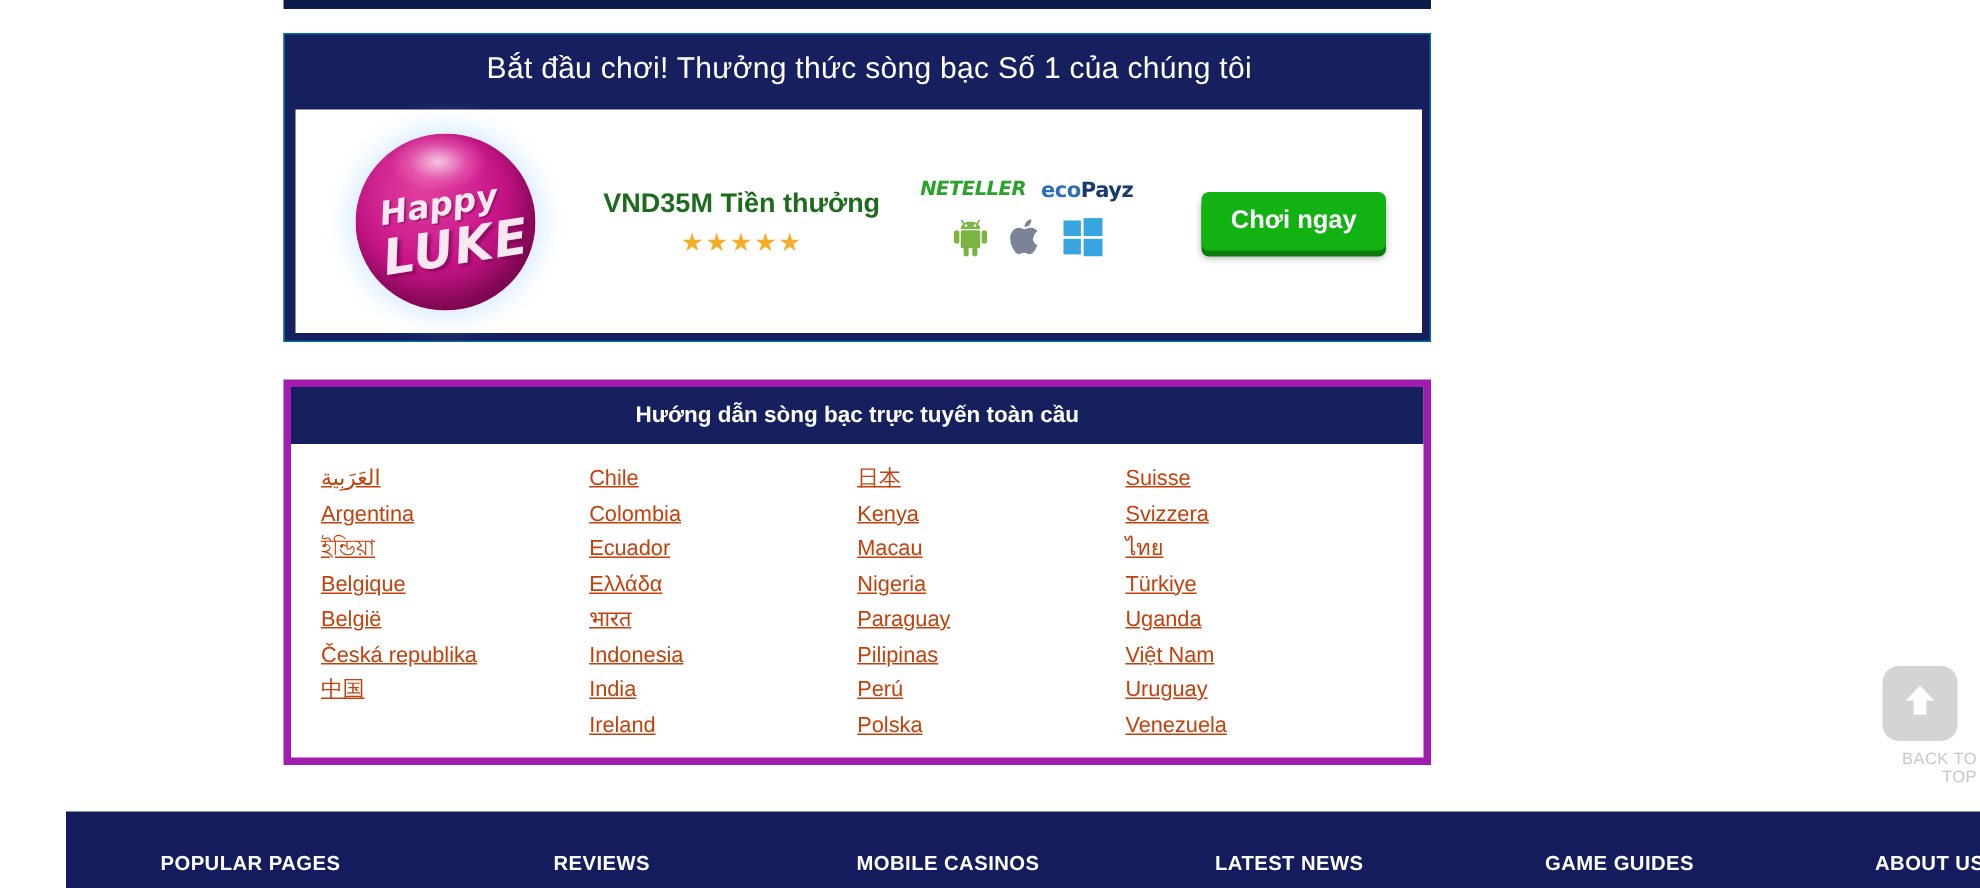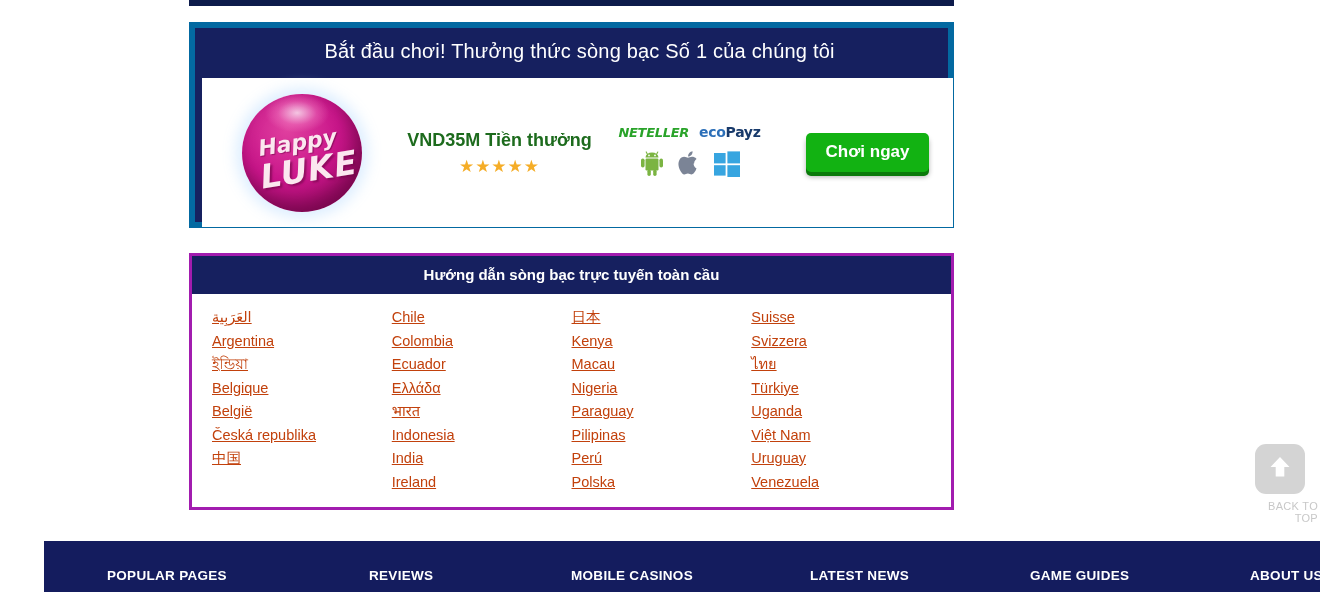--- a/index.html
+++ b/index.html
@@ -17,21 +17,21 @@
     position: absolute; left: 189px; top: 0px;
     width: 765px; height: 6px;
     background: #0d1b4b;
   }
 
   
   .promo-card {
     position: absolute; left: 189px; top: 22px;
     width: 765px; height: 206px;
     background: #16205f;
-    border: 6px solid #0369a1;
+    border: 1px solid #0369a1;
     padding-left: 16px;
   }
   .promo-head {
     height: 46px; line-height: 46px;
     text-align: center;
     color: #ffffff;
     font-size: 20px;
     font-weight: 400;
     letter-spacing: .2px;
   }
@@ -71,21 +71,21 @@
     text-shadow: 2px 2px 2px rgba(110,5,70,.6);
     font-family: "DejaVu Sans", sans-serif;
   }
 
   .bonus-text {
     color: #1d6b1d; font-size: 18px; font-weight: 700;
     white-space: nowrap; margin-bottom: 7px;
   }
   .stars { font-size: 17px; color: #f5ad27; letter-spacing: 1px; line-height: 1; }
 
-  .pay-brands { display: flex; align-items: center; gap: 10px; margin-bottom: 9px; }
+  .pay-brands { display: flex; align-items: flex-start; gap: 10px; margin-bottom: 9px; }
   .neteller {
     color: #29a329; font-size: 13px; font-weight: 700; font-style: italic;
     letter-spacing: -.3px; font-family: "DejaVu Sans", sans-serif;
   }
   .ecopayz {
     color: #183a6b; font-size: 14px; font-weight: 700;
     font-family: "DejaVu Sans", sans-serif; letter-spacing: -.3px;
   }
   .ecopayz .eco-a { color: #2c6fb8; }
   .platforms { display: flex; align-items: center; gap: 12px; }
@@ -101,21 +101,21 @@
     cursor: pointer;
     white-space: nowrap;
     font-family: "Liberation Sans", sans-serif;
   }
 
   
   .guide-card {
     position: absolute; left: 189px; top: 253px;
     width: 765px; height: 257px;
     background: #ffffff;
-    border: 3px solid #a21caf;
+    border: 5px solid #a21caf;
   }
   .guide-head {
     height: 38px; line-height: 38px;
     background: #16205f; color: #ffffff;
     text-align: center; font-size: 15px; font-weight: 700;
   }
   .guide-body {
     display: flex; padding: 12px 20px 0 20px;
   }
   .guide-col { width: 186px; }

